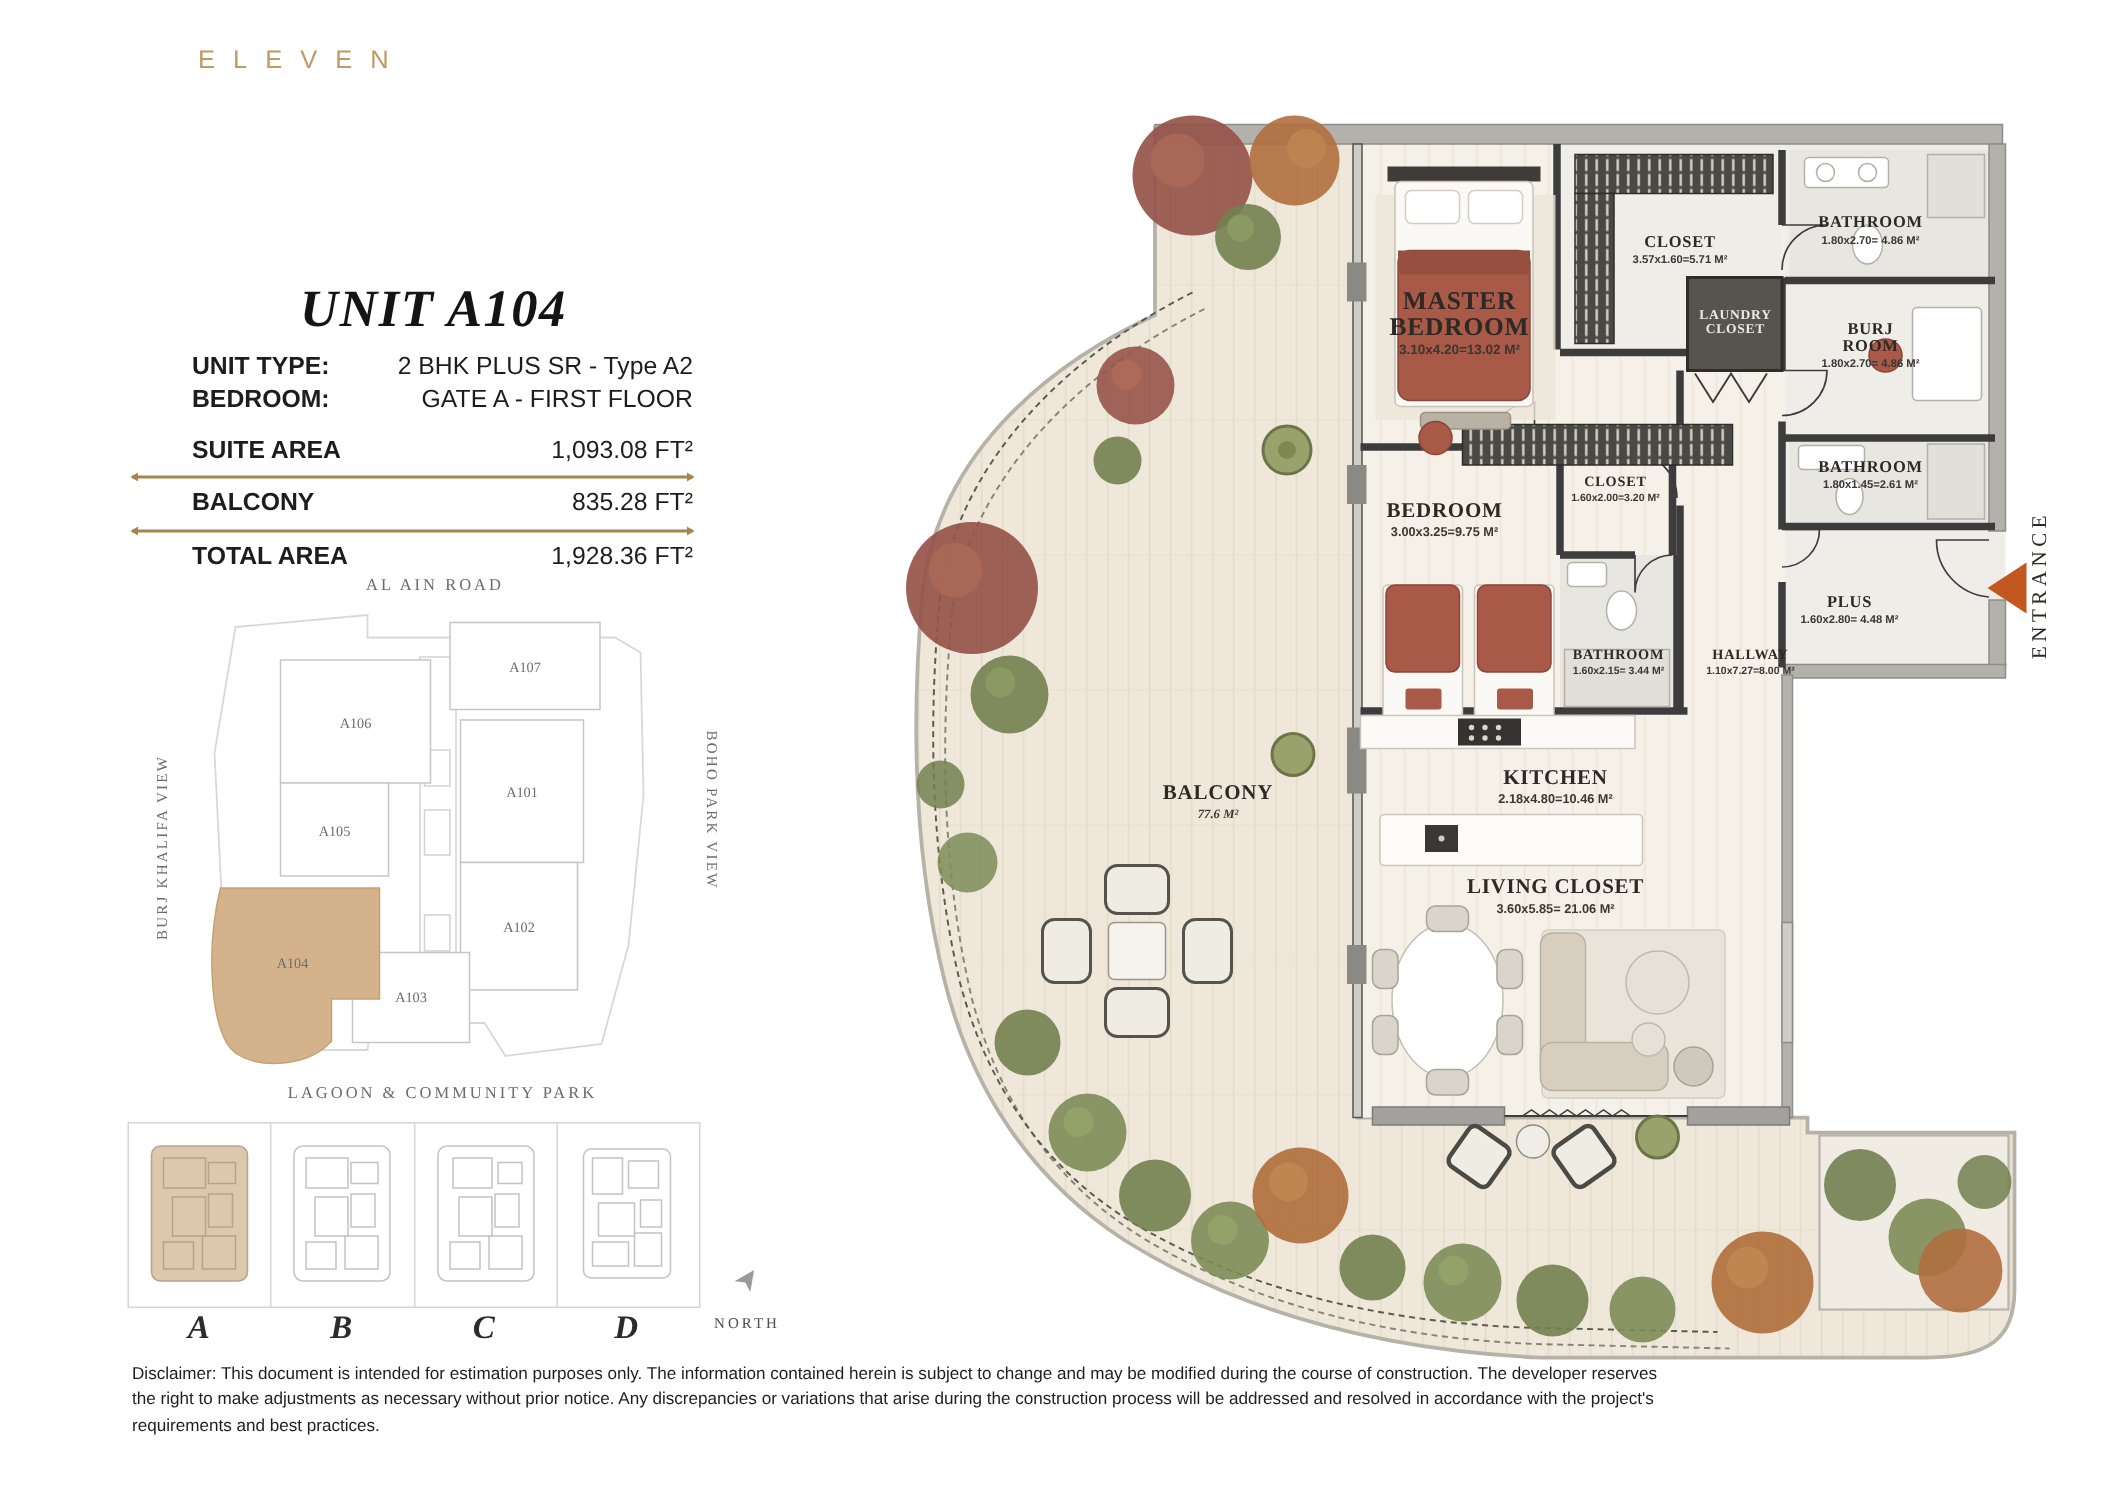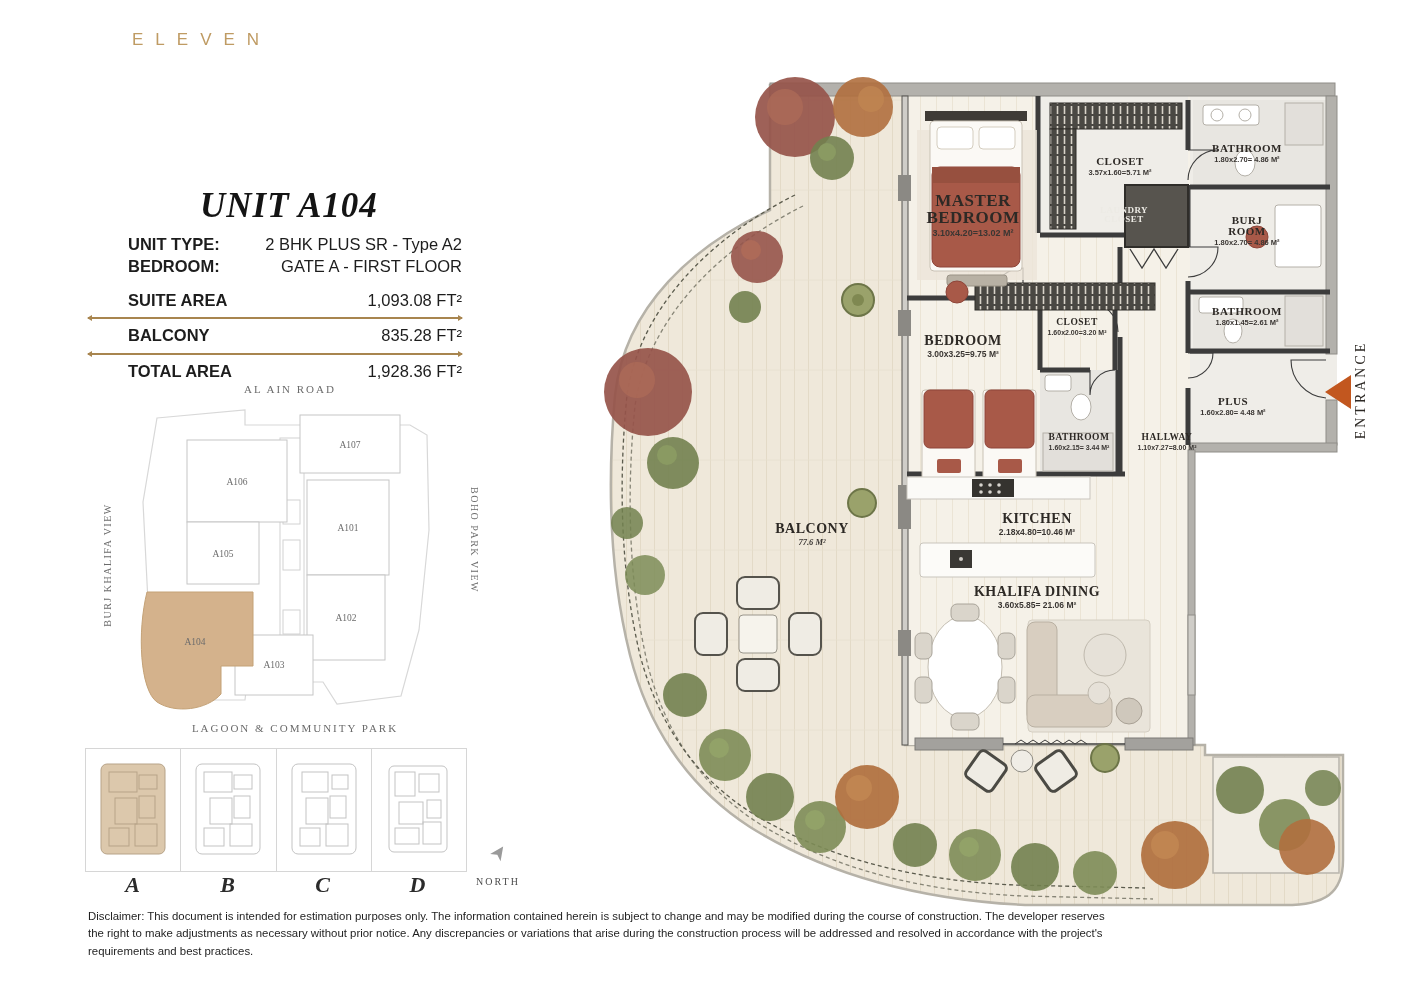--- a/index.html
+++ b/index.html
@@ -423,21 +423,21 @@
     </svg>
 
     <div class="room-label lg" style="left:388px;top:160px;width:130px;">
       <span class="room-name">MASTER BEDROOM</span>
       <span class="room-dims">3.10x4.20=13.02 M²</span>
     </div>
     <div class="room-label sm" style="left:535px;top:112px;">
       <span class="room-name">CLOSET</span>
       <span class="room-dims">3.57x1.60=5.71 M²</span>
     </div>
-    <div class="room-label laundry-label" style="left:539px;top:160px;width:58px;">
+    <div class="room-label laundry-label" style="left:572px;top:160px;width:58px;">
       <span class="room-name">LAUNDRY CLOSET</span>
     </div>
     <div class="room-label sm" style="left:662px;top:99px;">
       <span class="room-name">BATHROOM</span>
       <span class="room-dims">1.80x2.70= 4.86 M²</span>
     </div>
     <div class="room-label sm" style="left:662px;top:176px;width:70px;">
       <span class="room-name">BURJ ROOM</span>
       <span class="room-dims">1.80x2.70= 4.86 M²</span>
     </div>
@@ -463,21 +463,21 @@
     </div>
     <div class="room-label xs" style="left:582px;top:387px;width:70px;">
       <span class="room-name">HALLWAY</span>
       <span class="room-dims">1.10x7.27=8.00 M²</span>
     </div>
     <div class="room-label md" style="left:452px;top:470px;">
       <span class="room-name">KITCHEN</span>
       <span class="room-dims">2.18x4.80=10.46 M²</span>
     </div>
     <div class="room-label md" style="left:452px;top:543px;">
-      <span class="room-name">KHALIFA DINING</span>
+      <span class="room-name">LIVING CLOSET</span>
       <span class="room-dims">3.60x5.85= 21.06 M²</span>
     </div>
     <div class="room-label md" style="left:227px;top:480px;">
       <span class="room-name">BALCONY</span>
       <span class="room-dims" style="font-family:'Liberation Serif',serif;font-style:italic;">77.6 M²</span>
     </div>
     <div class="entrance-label">ENTRANCE</div>
   </div>
 
 </div>

